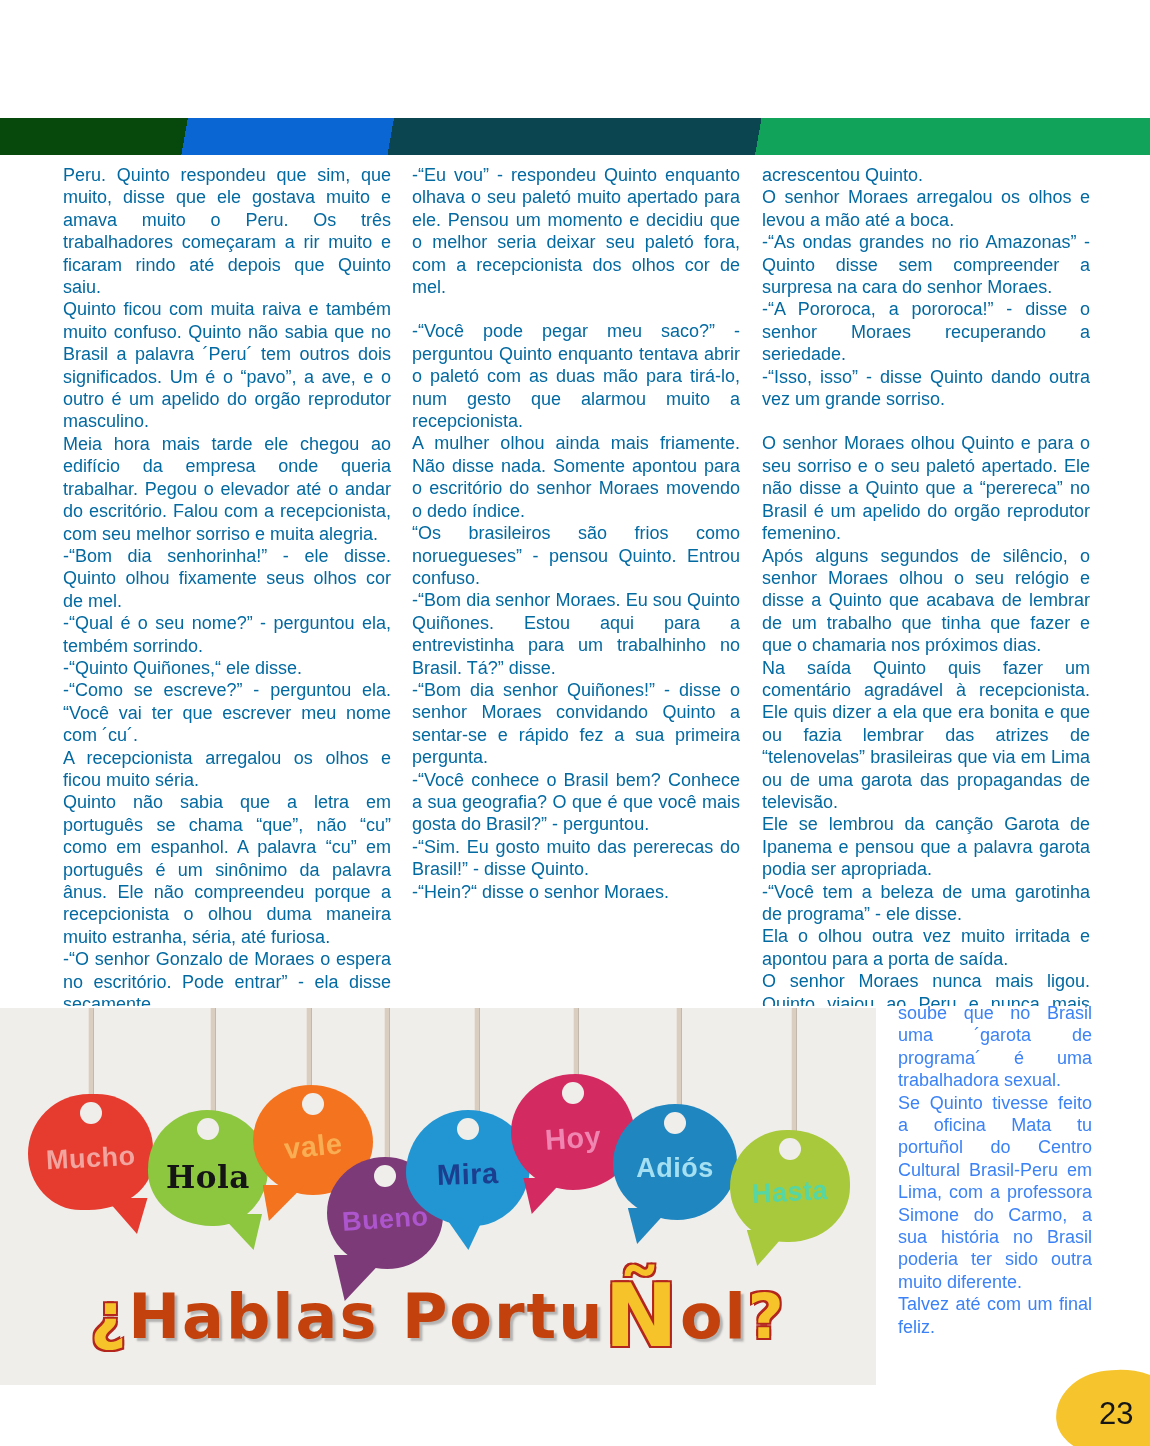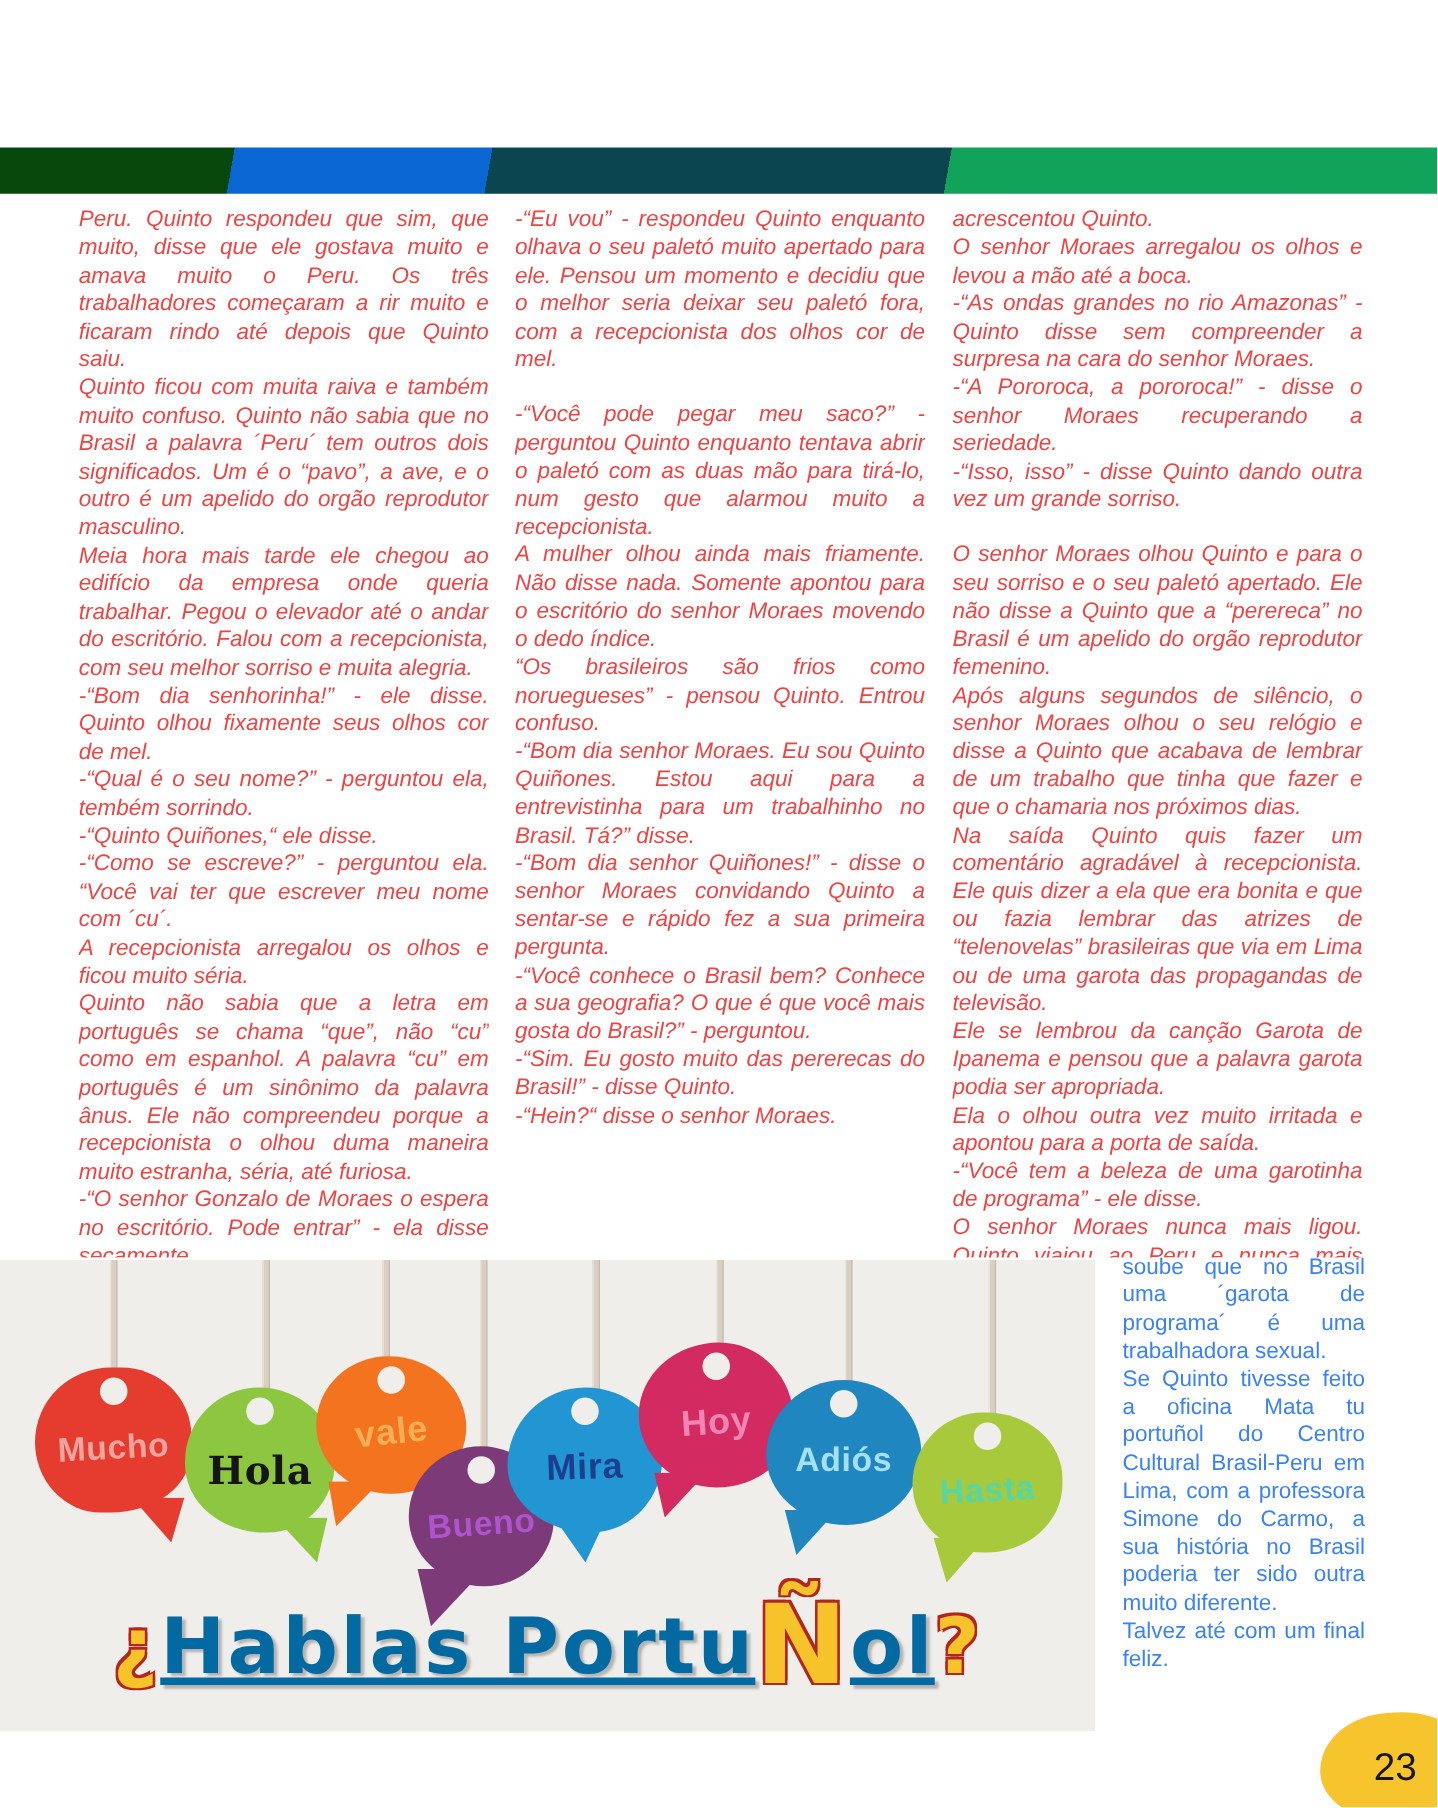--- a/index.html
+++ b/index.html
@@ -4,21 +4,21 @@
 <style>
   html,body{margin:0;padding:0;background:#ffffff;}
   .page{position:relative;width:1150px;height:1446px;background:#ffffff;overflow:hidden;
         font-family:"Liberation Sans",sans-serif;}
 
   
   .band{position:absolute;left:0;top:118px;width:1150px;height:37px;}
 
   
   .column{position:absolute;top:164px;width:328px;font-size:18px;line-height:22.4px;
-          text-align:justify;color:#ef4444;height:842px;overflow:hidden;font-style:italic;}
+          text-align:justify;color:#0369a1;height:842px;overflow:hidden;}
   .col-1{left:63px;}
   .col-2{left:412px;}
   .col-3{left:762px;}
   .col3-lower{position:absolute;left:898px;top:1002px;width:194px;font-size:18px;
           line-height:22.4px;text-align:justify;color:#3b82f6;}
   p.para{margin:0;}
   p.gap{margin-top:22px;}
 
   
   .artwork{position:absolute;left:0;top:1008px;width:876px;height:377px;
@@ -56,21 +56,21 @@
   .b2 .bubble-label{transform:rotate(-6deg);font-size:29px;}
   .b3 .bubble-label{transform:rotate(-4deg);}
   .b4 .bubble-label{transform:rotate(-2deg);font-size:29px;}
   .b5 .bubble-label{transform:rotate(-4deg);font-size:29px;}
   .b7 .bubble-label{transform:rotate(-3deg);}
 
   
   .caption{position:absolute;left:6px;top:248px;width:864px;text-align:center;
            font-family:"DejaVu Sans",sans-serif;font-weight:bold;font-size:62px;
            letter-spacing:2px;white-space:nowrap;}
-  .cap-dark{color:#0369a1;text-shadow:3px 3px 2px rgba(130,130,130,.55);text-decoration:underline;}
+  .cap-dark{color:#c2410c;text-shadow:3px 3px 2px rgba(130,130,130,.55);}
   .cap-accent{color:#f7c32b;
       text-shadow:-2px 2px 0 #b3261e,2px -2px 0 #b3261e,2px 2px 0 #b3261e,-2px -2px 0 #b3261e;}
   .cap-accent-big{color:#f7c32b;font-size:88px;position:relative;top:8px;
       text-shadow:-2px 2px 0 #b3261e,2px -2px 0 #b3261e,2px 2px 0 #b3261e,-2px -2px 0 #b3261e;}
 
   
   .page-badge{position:absolute;left:1056px;top:1370px;width:120px;height:88px;
       border-radius:45% 50% 12% 55%/50% 45% 14% 50%;transform:rotate(-6deg);
       display:flex;align-items:center;justify-content:center;}
   .page-badge span{transform:rotate(6deg);font-size:31px;color:#161616;
@@ -111,22 +111,22 @@
   <div class="column col-3">
       <p class="para">acrescentou Quinto.</p>
       <p class="para">O senhor Moraes arregalou os olhos e levou a mão até a boca.</p>
       <p class="para">-“As ondas grandes no rio Amazonas” - Quinto disse sem compreender a surpresa na cara do senhor Moraes.</p>
       <p class="para">-“A Pororoca, a pororoca!” - disse o senhor Moraes recuperando a seriedade.</p>
       <p class="para">-“Isso, isso” - disse Quinto dando outra vez um grande sorriso.</p>
       <p class="para gap">O senhor Moraes olhou Quinto e para o seu sorriso e o seu paletó apertado. Ele não disse a Quinto que a “perereca” no Brasil é um apelido do orgão reprodutor femenino.</p>
       <p class="para">Após alguns segundos de silêncio, o senhor Moraes olhou o seu relógio e disse a Quinto que acabava de lembrar de um trabalho que tinha que fazer e que o chamaria nos próximos dias.</p>
       <p class="para">Na saída Quinto quis fazer um comentário agradável à recepcionista. Ele quis dizer a ela que era bonita e que ou fazia lembrar das atrizes de “telenovelas” brasileiras que via em Lima ou de uma garota das propagandas de televisão.</p>
       <p class="para">Ele se lembrou da canção Garota de Ipanema e pensou que a palavra garota podia ser apropriada.</p>
+      <p class="para">-“Você tem a beleza de uma garotinha de programa” - ele disse.</p>
       <p class="para">Ela o olhou outra vez muito irritada e apontou para a porta de saída.</p>
-      <p class="para">-“Você tem a beleza de uma garotinha de programa” - ele disse.</p>
       <p class="para">O senhor Moraes nunca mais ligou. Quinto viajou ao Peru e nunca mais voltou ao Brasil. Também nunca</p>
     </div>
 
   <div class="col3-lower">
       <p class="para">soube que no Brasil uma ´garota de programa´ é uma trabalhadora sexual.</p>
       <p class="para">Se Quinto tivesse feito a oficina Mata tu portuñol do Centro Cultural Brasil-Peru em Lima, com a professora Simone do Carmo, a sua história no Brasil poderia ter sido outra muito diferente.</p>
       <p class="para">Talvez até com um final feliz.</p>
     </div>
 
   <div class="artwork" style="background: rgb(240, 238, 235);">

